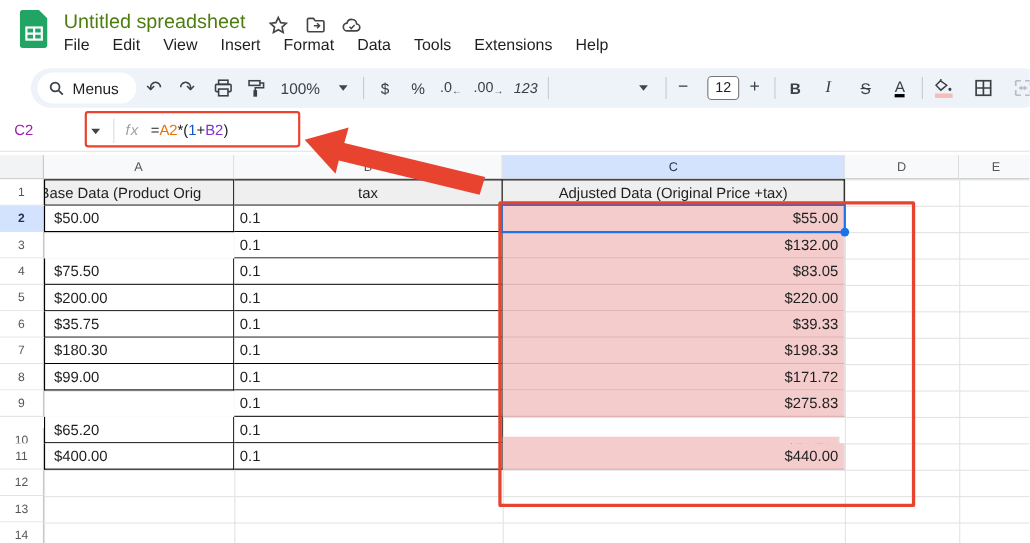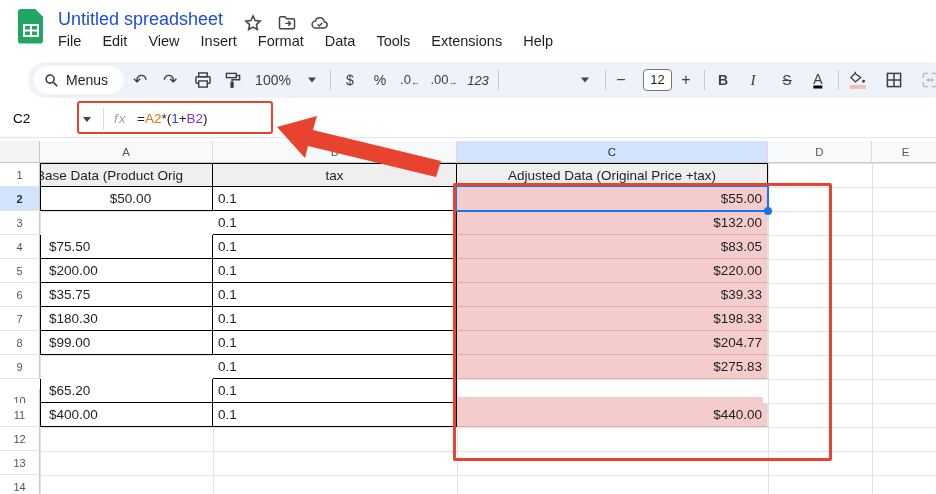--- a/index.html
+++ b/index.html
@@ -2,40 +2,40 @@
 <html><head>
 <meta charset="utf-8">
 <style>
   * { box-sizing: border-box; margin: 0; padding: 0; }
   html,body { width:936px; height:494px; overflow:hidden; }
   body { font-family:"Liberation Sans", sans-serif; background:#fff; color:#1f1f1f; position:relative; }
 
   
   #titlebar { position:absolute; left:0; top:0; width:936px; height:60px; background:#fff; }
   #sheets-logo { position:absolute; left:18px; top:9px; width:26px; height:36px; }
-  #doc-title { position:absolute; left:58px; top:9px; font-size:18px; color:#1d4ed8; white-space:nowrap; }
+  #doc-title { position:absolute; left:58px; top:9px; font-size:18px; color:#4d7c0f; white-space:nowrap; }
   .title-icon { position:absolute; top:13px; width:20px; height:20px; color:#444; }
   #menubar { position:absolute; left:58px; top:33px; display:flex; gap:21px; font-size:14.5px; color:#1f1f1f; }
   #menubar span { cursor:default; }
 
   
   #toolbar { position:absolute; left:28px; top:62px; width:920px; height:36px; background:#eef2f9; border-radius:18px; }
   .tb { position:absolute; top:50%; transform:translate(-50%,-50%); font-size:14px; color:#3c4043; white-space:nowrap; line-height:1; }
   .tb svg { display:block; }
   #menus-pill { position:absolute; left:6px; top:4px; width:90px; height:28px; background:#fff; border-radius:14px; display:flex; align-items:center; gap:7px; padding-left:10px; font-size:14px; color:#1f1f1f; }
   .tb-divider { position:absolute; top:8px; width:1px; height:20px; background:#c7cbd1; }
   .caret-down { display:inline-block; width:0; height:0; border-left:4px solid transparent; border-right:4px solid transparent; border-top:5px solid #444; }
   #font-size-box { position:absolute; left:615px; top:7px; width:29px; height:22px; border:1px solid #747775; border-radius:4px; background:#fff; text-align:center; font-size:13px; line-height:20px; color:#1f1f1f; }
   .under-black { border-bottom:3px solid #000; padding-bottom:0px; }
   .under-pink  { border-bottom:4px solid #f3bdb8; padding-bottom:1px; }
   .tiny-arrow { font-size:9px; vertical-align:-1px; }
 
   
   #formulabar { position:absolute; left:0; top:100px; width:936px; height:38px; background:#fff; border-bottom:1px solid #e0e3e7; }
-  #name-box { position:absolute; left:13px; top:11px; font-size:13.5px; color:#000000; }
+  #name-box { position:absolute; left:13px; top:11px; font-size:13.5px; color:#a21caf; }
   #name-caret { position:absolute; left:83px; top:17px; }
   #fb-divider { position:absolute; left:103px; top:8px; width:1px; height:22px; background:#dadce0; }
   #fx-label { position:absolute; left:114px; top:11px; font-style:italic; font-size:13.5px; color:#9aa0a6; letter-spacing:1px; }
   #formula-text { position:absolute; left:137px; top:11px; font-size:13.5px; white-space:nowrap; }
 
   
   #grid { position:absolute; left:0; top:141px; width:936px; height:353px; background:#fff; overflow:hidden; }
   .gridline-v { position:absolute; width:1px; background:#e2e3e3; top:22px; bottom:0; }
   .gridline-h { position:absolute; height:1px; background:#e2e3e3; left:40px; right:0; }
   .colhdr { position:absolute; top:0; height:22px; background:#f8f9fa; border-right:1px solid #d9dadb; border-bottom:1px solid #c6c8ca; font-size:11.5px; color:#575757; text-align:center; line-height:22px; }
@@ -200,40 +200,40 @@
     <div class="rowhdr" style="top: 190px;">8</div>
     <div class="rowhdr" style="top: 214px;">9</div>
     <div class="rowhdr" style="top: 238px; margin-top: 10px;">10</div>
     <div class="rowhdr" style="top: 262px;">11</div>
     <div class="rowhdr" style="top: 286px;">12</div>
     <div class="rowhdr" style="top: 310px;">13</div>
     <div class="rowhdr" style="top: 334px;">14</div>
     <div class="cell hdrrow bordered" style="left: 40px; top: 22px; width: 173px; border-top: 1px solid rgb(0, 0, 0); border-left: 1px solid rgb(0, 0, 0); text-align: left;"><span style="margin-left: -5px; display: inline-block;">Base Data (Product Orig</span></div>
     <div class="cell hdrrow" style="left: 457px; top: 22px; width: 311px; border-top: 1px solid rgb(0, 0, 0); border-right: 1px solid rgb(0, 0, 0); border-bottom: 1px solid rgb(0, 0, 0);">Adjusted Data (Original Price +tax)</div>
     <div class="cell hdrrow bordered" style="left: 213px; top: 22px; width: 244px; border-top: 1px solid rgb(0, 0, 0);">tax</div>
-    <div class="cell bordered" style="left: 40px; top: 46px; width: 173px; padding-left: 8px; border-left: 1px solid rgb(0, 0, 0); text-align: center;">$50.00</div>
+    <div class="cell bordered" style="left: 40px; top: 46px; width: 173px; padding-left: 8px; border-left: 1px solid rgb(0, 0, 0);">$50.00</div>
     <div class="cell bordered" style="left: 213px; top: 46px; width: 244px; padding-left: 5px;">0.1</div>
     <div class="cell pink" style="left: 457px; top: 46px; width: 311px;">$55.00</div>
     <div class="cell bordered" style="left: 213px; top: 70px; width: 244px; padding-left: 5px;">0.1</div>
     <div class="cell pink" style="left: 457px; top: 70px; width: 311px;">$132.00</div>
     <div class="cell bordered" style="left: 40px; top: 94px; width: 173px; padding-left: 8px; border-left: 1px solid rgb(0, 0, 0);">$75.50</div>
     <div class="cell bordered" style="left: 213px; top: 94px; width: 244px; padding-left: 5px;">0.1</div>
     <div class="cell pink" style="left: 457px; top: 94px; width: 311px;">$83.05</div>
     <div class="cell bordered" style="left: 40px; top: 118px; width: 173px; padding-left: 8px; border-left: 1px solid rgb(0, 0, 0);">$200.00</div>
     <div class="cell bordered" style="left: 213px; top: 118px; width: 244px; padding-left: 5px;">0.1</div>
     <div class="cell pink" style="left: 457px; top: 118px; width: 311px;">$220.00</div>
     <div class="cell bordered" style="left: 40px; top: 142px; width: 173px; padding-left: 8px; border-left: 1px solid rgb(0, 0, 0);">$35.75</div>
     <div class="cell bordered" style="left: 213px; top: 142px; width: 244px; padding-left: 5px;">0.1</div>
     <div class="cell pink" style="left: 457px; top: 142px; width: 311px;">$39.33</div>
     <div class="cell bordered" style="left: 40px; top: 166px; width: 173px; padding-left: 8px; border-left: 1px solid rgb(0, 0, 0);">$180.30</div>
     <div class="cell bordered" style="left: 213px; top: 166px; width: 244px; padding-left: 5px;">0.1</div>
     <div class="cell pink" style="left: 457px; top: 166px; width: 311px;">$198.33</div>
     <div class="cell bordered" style="left: 40px; top: 190px; width: 173px; padding-left: 8px; border-left: 1px solid rgb(0, 0, 0);">$99.00</div>
     <div class="cell bordered" style="left: 213px; top: 190px; width: 244px; padding-left: 5px;">0.1</div>
-    <div class="cell pink" style="left: 457px; top: 190px; width: 311px;">$204.77</div>
+    <div class="cell pink" style="left: 457px; top: 190px; width: 311px;">$171.72</div>
     <div class="cell bordered" style="left: 213px; top: 214px; width: 244px; padding-left: 5px;">0.1</div>
     <div class="cell pink" style="left: 457px; top: 214px; width: 311px;">$275.83</div>
     <div class="cell bordered" style="left: 40px; top: 238px; width: 173px; padding-left: 8px; border-left: 1px solid rgb(0, 0, 0);">$65.20</div>
     <div class="cell bordered" style="left: 213px; top: 238px; width: 244px; padding-left: 5px;">0.1</div>
     <div class="cell pink" style="left: 457px; top: 256px; width: 306px;">$71.72</div>
     <div class="cell bordered" style="left: 40px; top: 262px; width: 173px; padding-left: 8px; border-left: 1px solid rgb(0, 0, 0);">$400.00</div>
     <div class="cell bordered" style="left: 213px; top: 262px; width: 244px; padding-left: 5px;">0.1</div>
     <div class="cell pink" style="left: 457px; top: 262px; width: 311px;">$440.00</div>
     <div class="" id="sel-border" style="left: 455px; top: 44px; width: 314px; height: 27px;"></div>
     <div class="" id="fill-handle" style="left: 764px; top: 66px;"></div>

